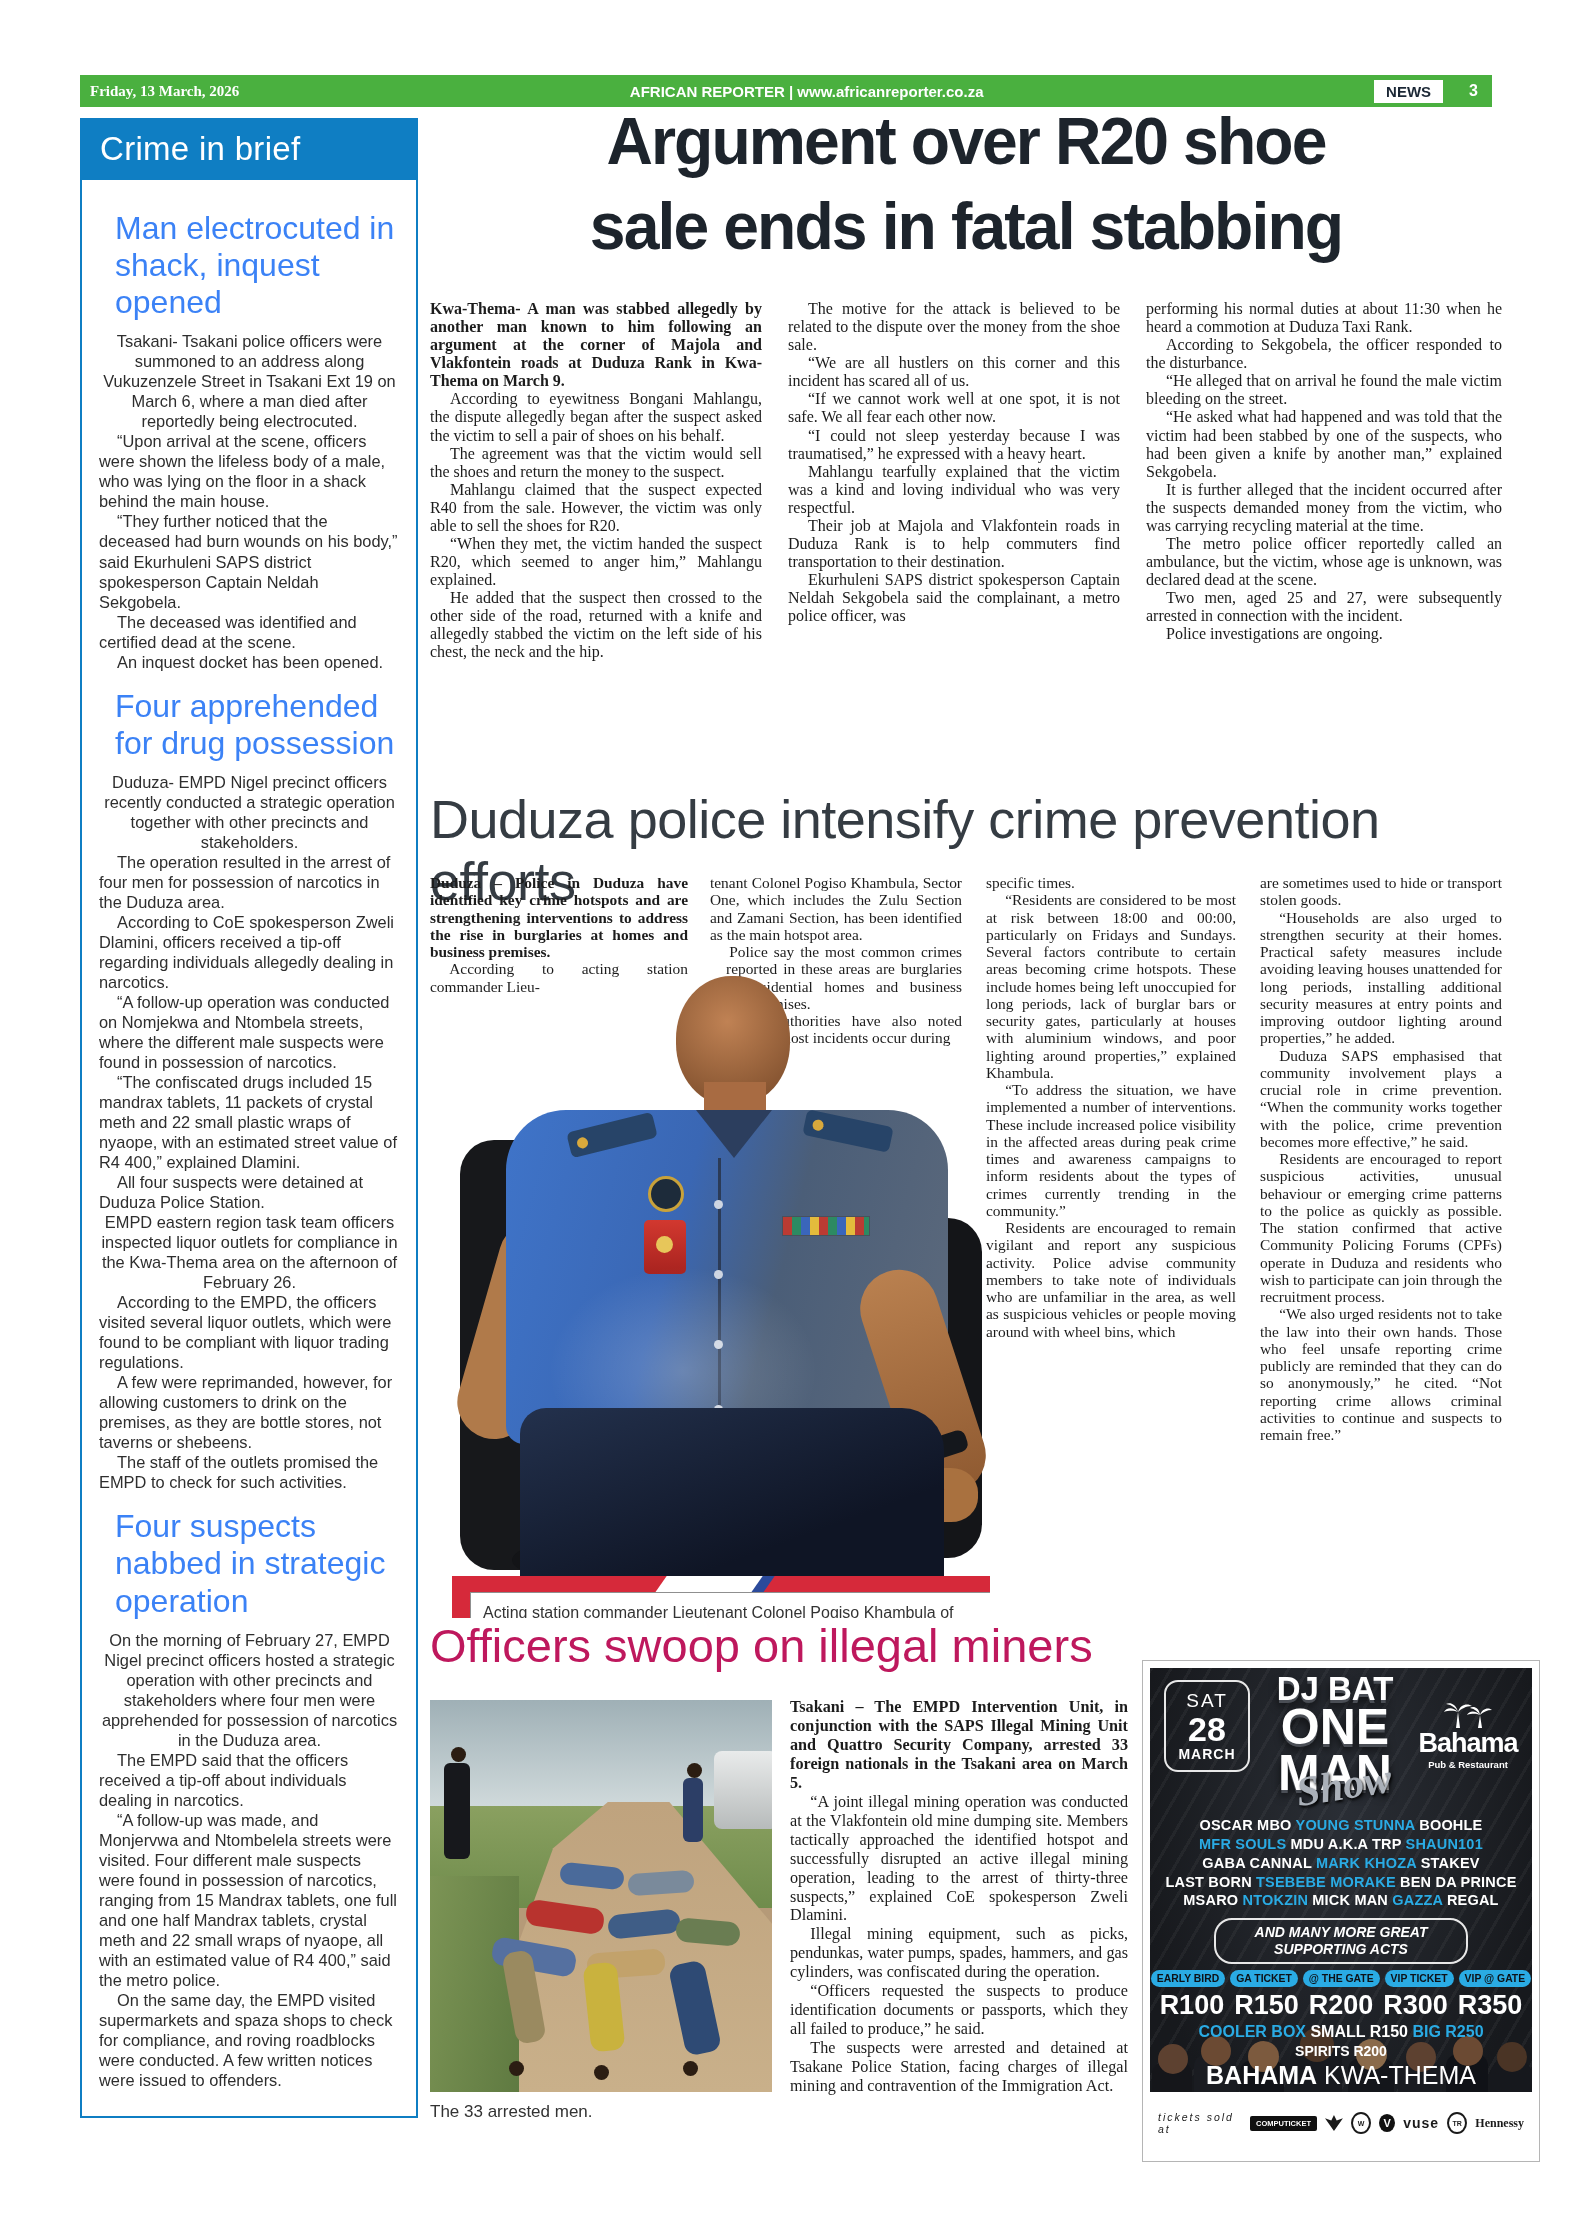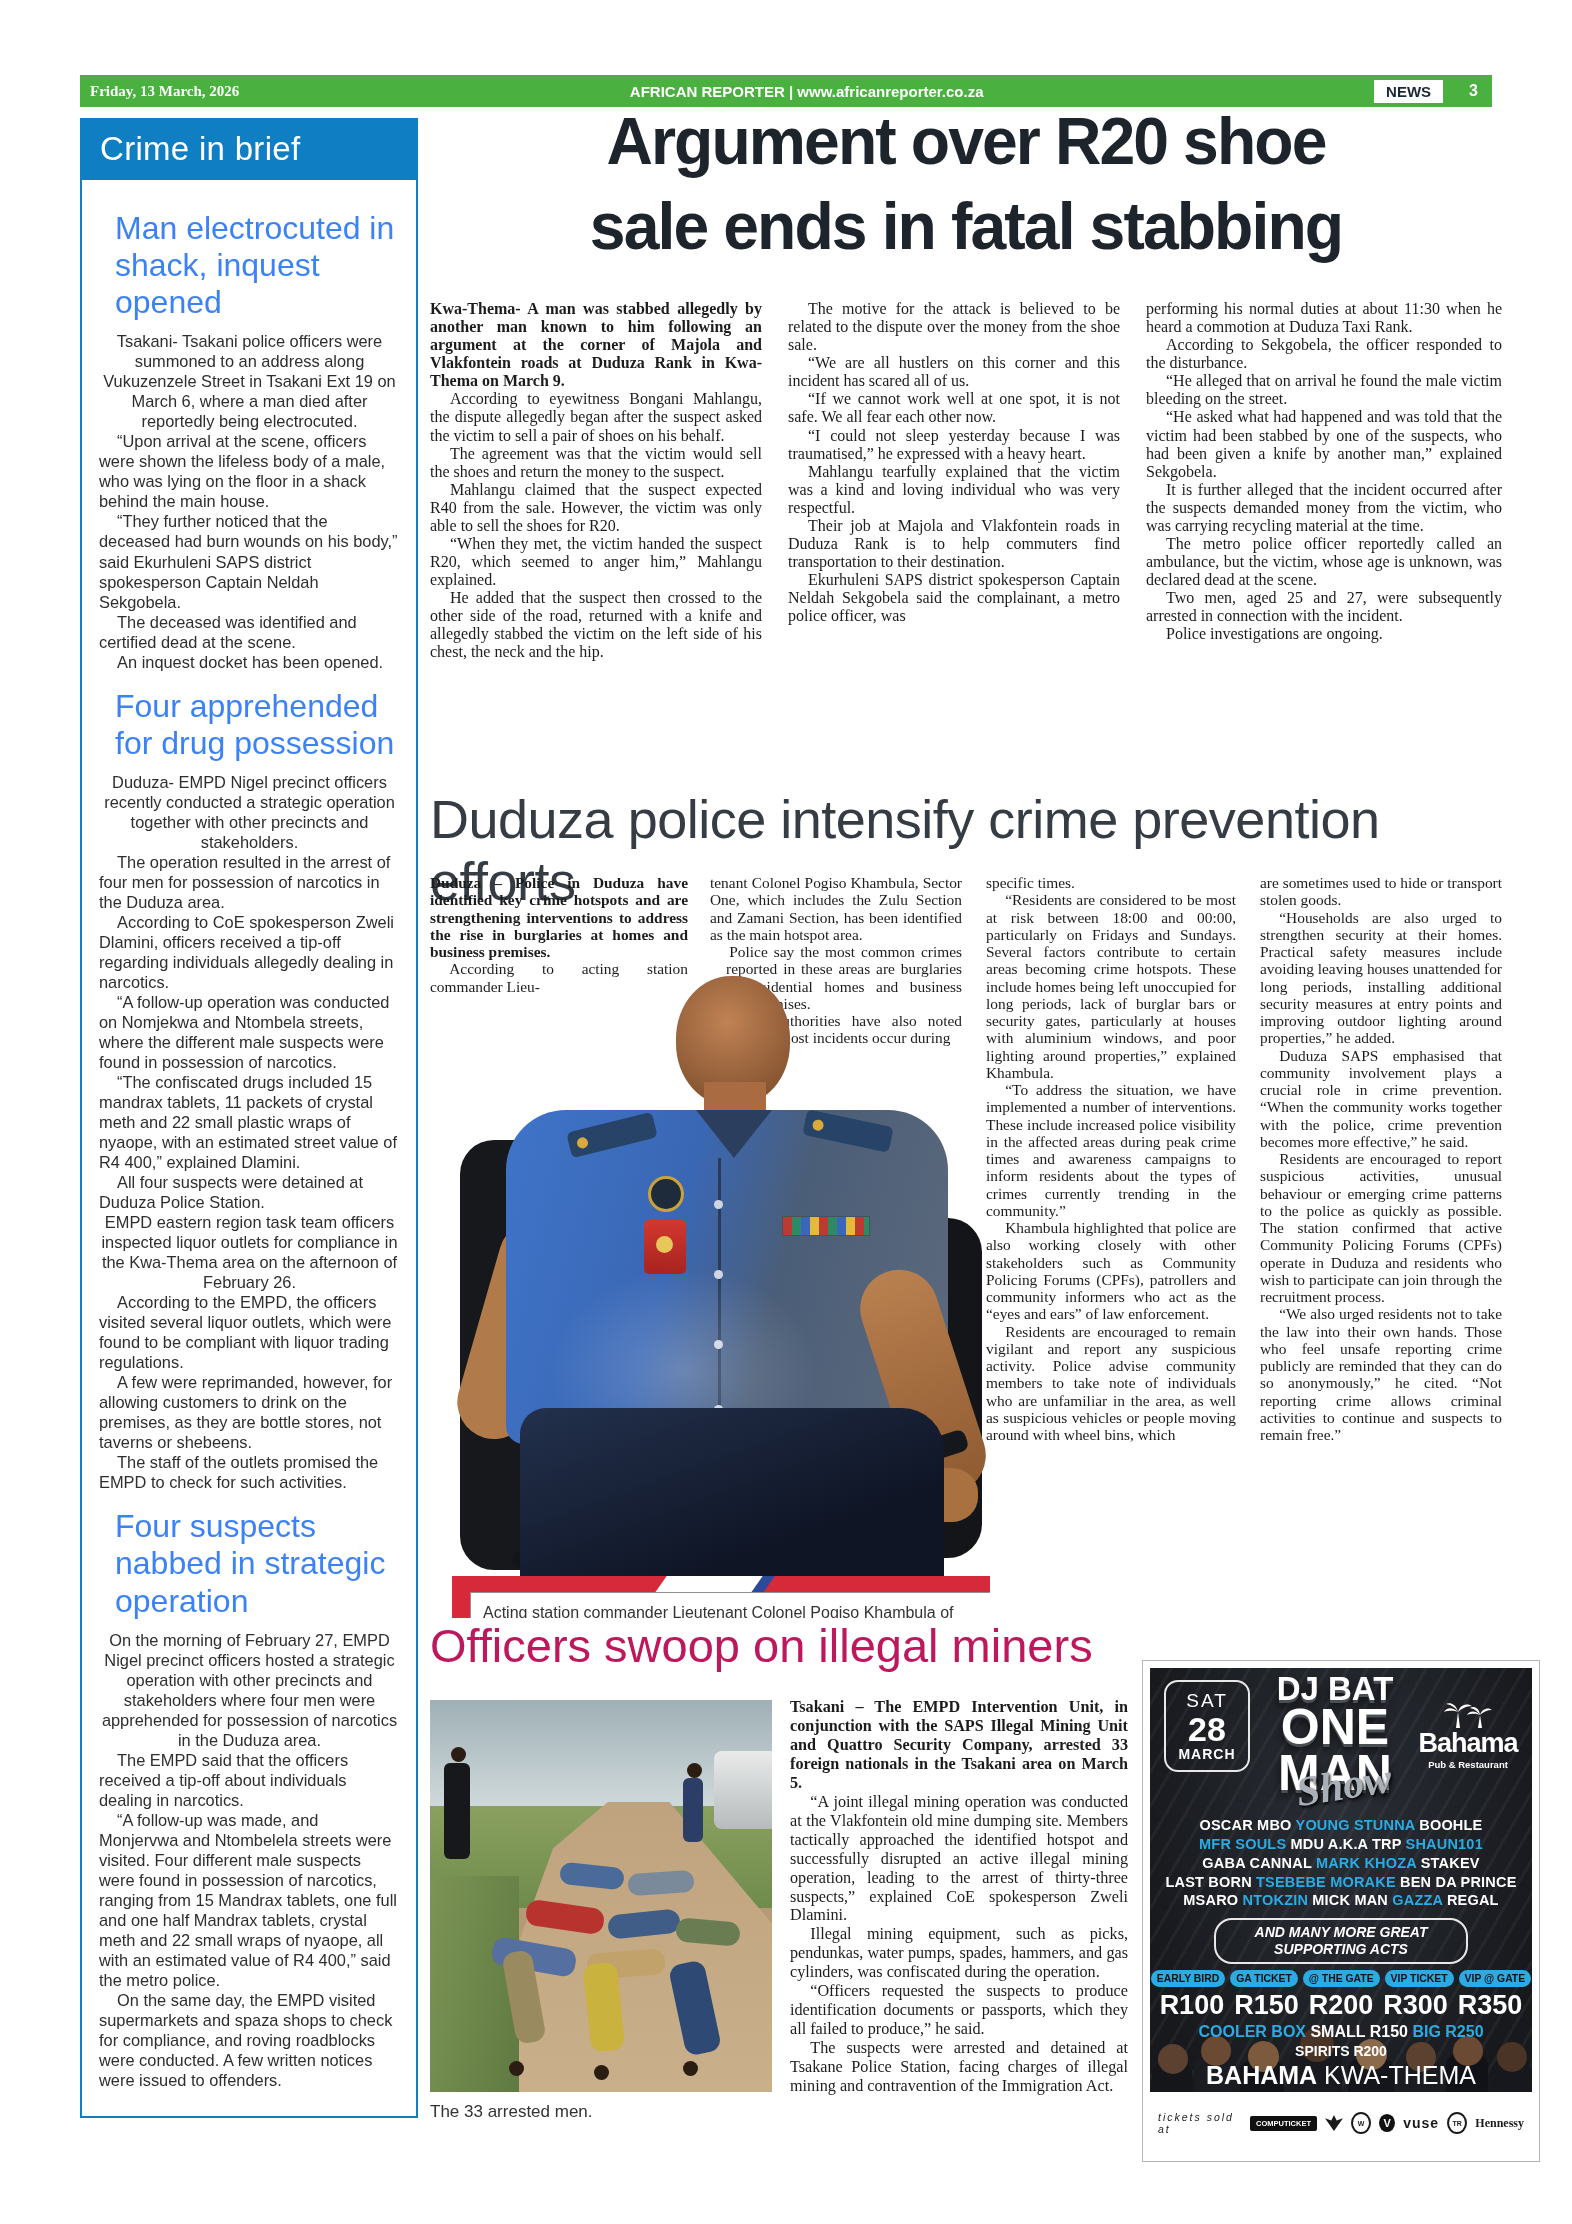--- a/index.html
+++ b/index.html
@@ -226,21 +226,20 @@
     <div>
         <p class="first">tenant Colonel Pogiso Khambula, Sector One, which includes the Zulu Section and Zamani Section, has been identified as the main hotspot area.</p>
         <p>Police say the most common crimes reported in these areas are burglaries at residential homes and business premises.</p>
         <p>Authorities have also noted that most incidents occur during</p>
       </div>
   </div>
   <div class="col d3">
       <p class="first">specific times.</p>
       <p>“Residents are considered to be most at risk between 18:00 and 00:00, particularly on Fridays and Sundays. Several factors contribute to certain areas becoming crime hotspots. These include homes being left unoccupied for long periods, lack of burglar bars or security gates, particularly at houses with aluminium windows, and poor lighting around properties,” explained Khambula.</p>
       <p>“To address the situation, we have implemented a number of interventions. These include increased police visibility in the affected areas during peak crime times and awareness campaigns to inform residents about the types of crimes currently trending in the community.”</p>
-      <p>Khambula highlighted that police are also working closely with other stakeholders such as Community Policing Forums (CPFs), patrollers and community informers who act as the “eyes and ears” of law enforcement.</p>
       <p>Residents are encouraged to remain vigilant and report any suspicious activity. Police advise community members to take note of individuals who are unfamiliar in the area, as well as suspicious vehicles or people moving around with wheel bins, which</p>
     </div>
   <div class="col d4">
       <p class="first">are sometimes used to hide or transport stolen goods.</p>
       <p>“Households are also urged to strengthen security at their homes. Practical safety measures include avoiding leaving houses unattended for long periods, installing additional security measures at entry points and improving outdoor lighting around properties,” he added.</p>
       <p>Duduza SAPS emphasised that community involvement plays a crucial role in crime prevention. “When the community works together with the police, crime prevention becomes more effective,” he said.</p>
       <p>Residents are encouraged to report suspicious activities, unusual behaviour or emerging crime patterns to the police as quickly as possible. The station confirmed that active Community Policing Forums (CPFs) operate in Duduza and residents who wish to participate can join through the recruitment process.</p>
       <p>“We also urged residents not to take the law into their own hands. Those who feel unsafe reporting crime publicly are reminded that they can do so anonymously,” he cited. “Not reporting crime allows criminal activities to continue and suspects to remain free.”</p>
     </div>
 

